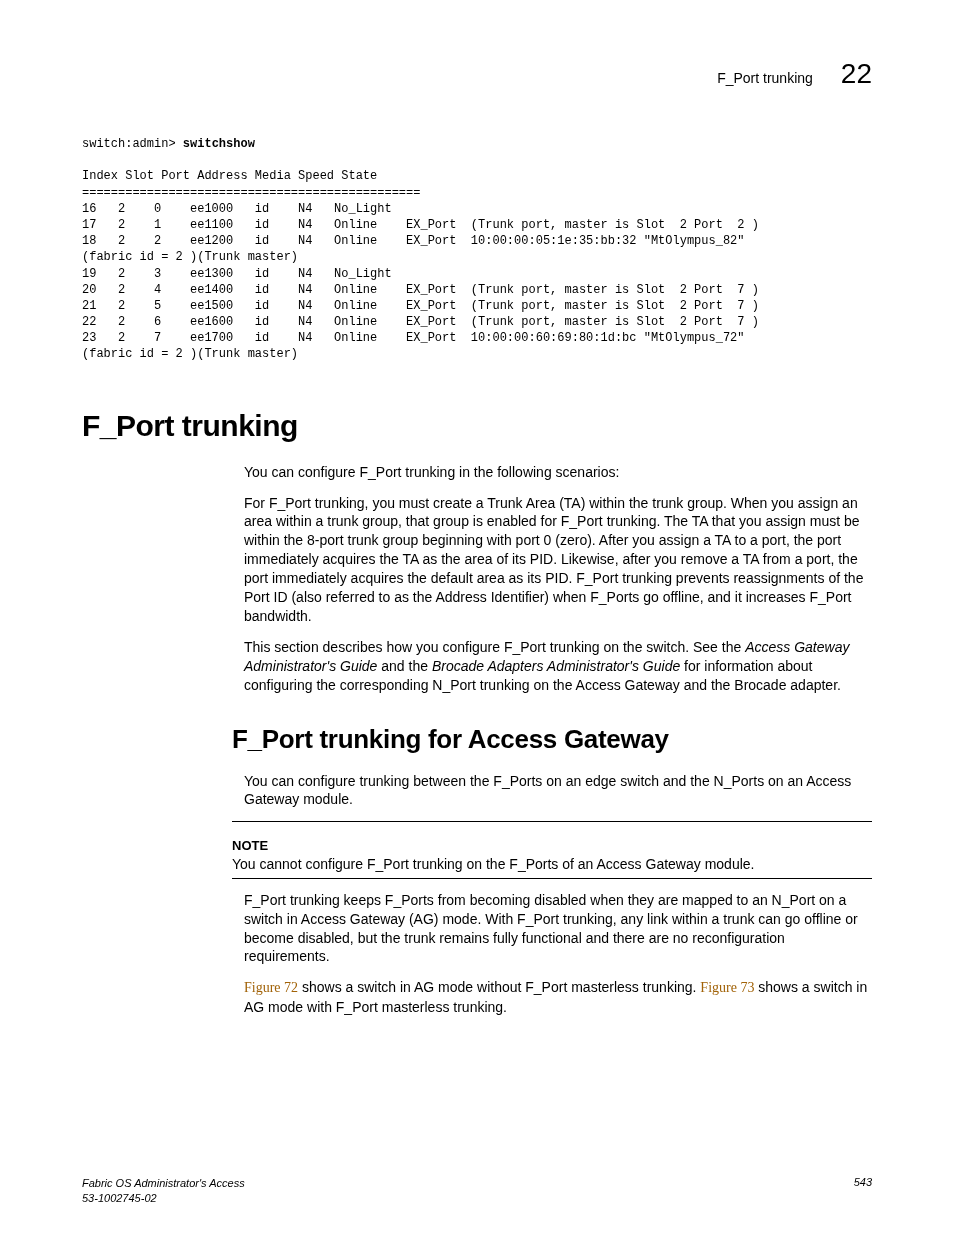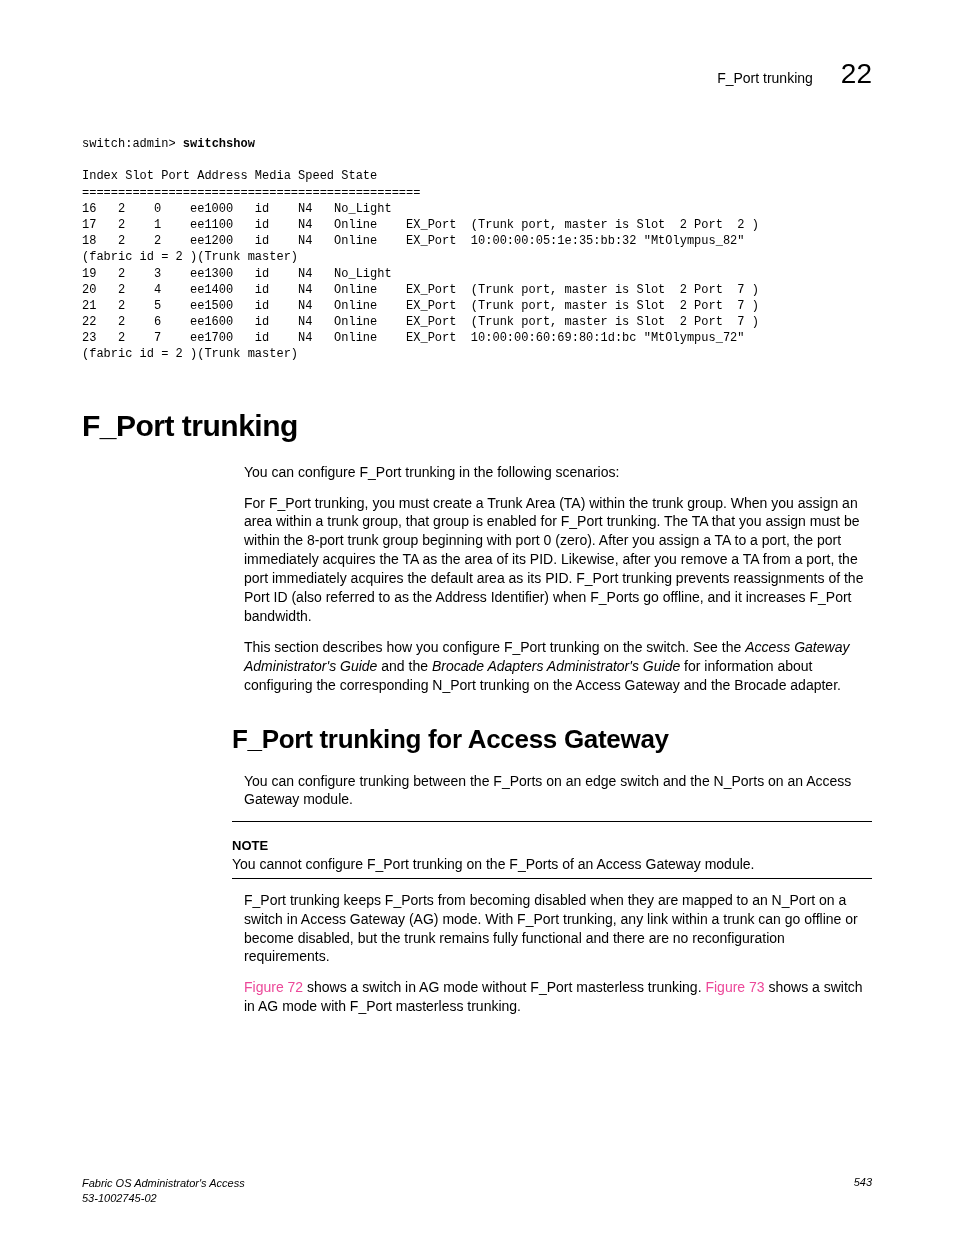--- a/index.html
+++ b/index.html
@@ -80,21 +80,21 @@
     margin: 0 0 12px 0;
   }
   .note-block .note-label {
     font-weight: bold;
     font-size: 13px;
     display: block;
   }
   .note-block .note-text {
     font-size: 14px;
   }
-  .xref { color: #ec4899; }
+  .xref { color: #a16207; font-family: Liberation Serif, serif; }
   .italic { font-style: italic; }
   .footer {
     position: absolute;
     bottom: 30px;
     left: 82px;
     right: 82px;
     font-size: 11px;
     font-style: italic;
     display: flex;
     justify-content: space-between;

